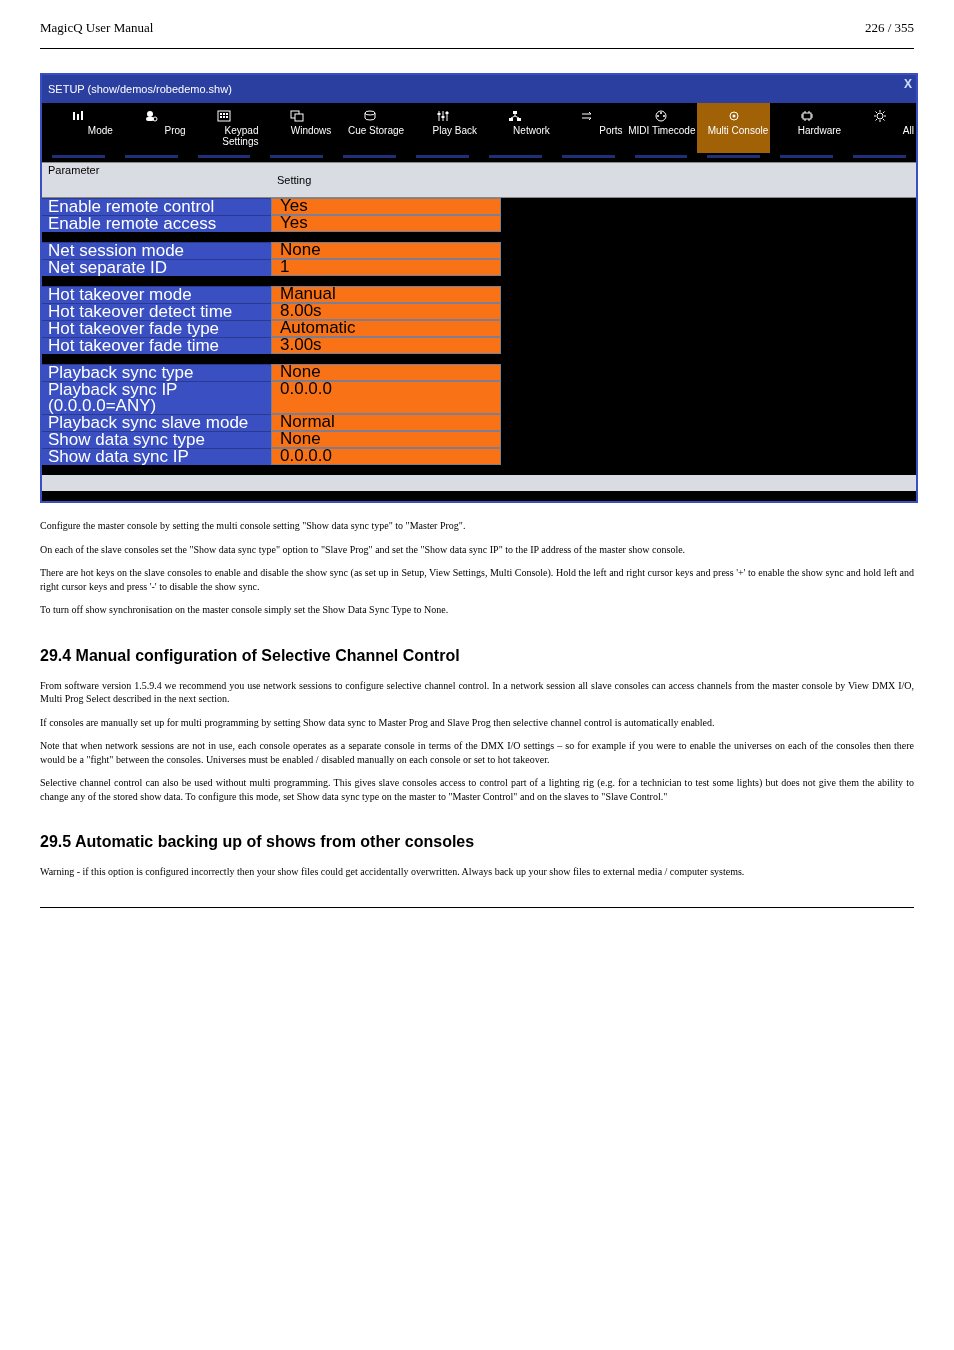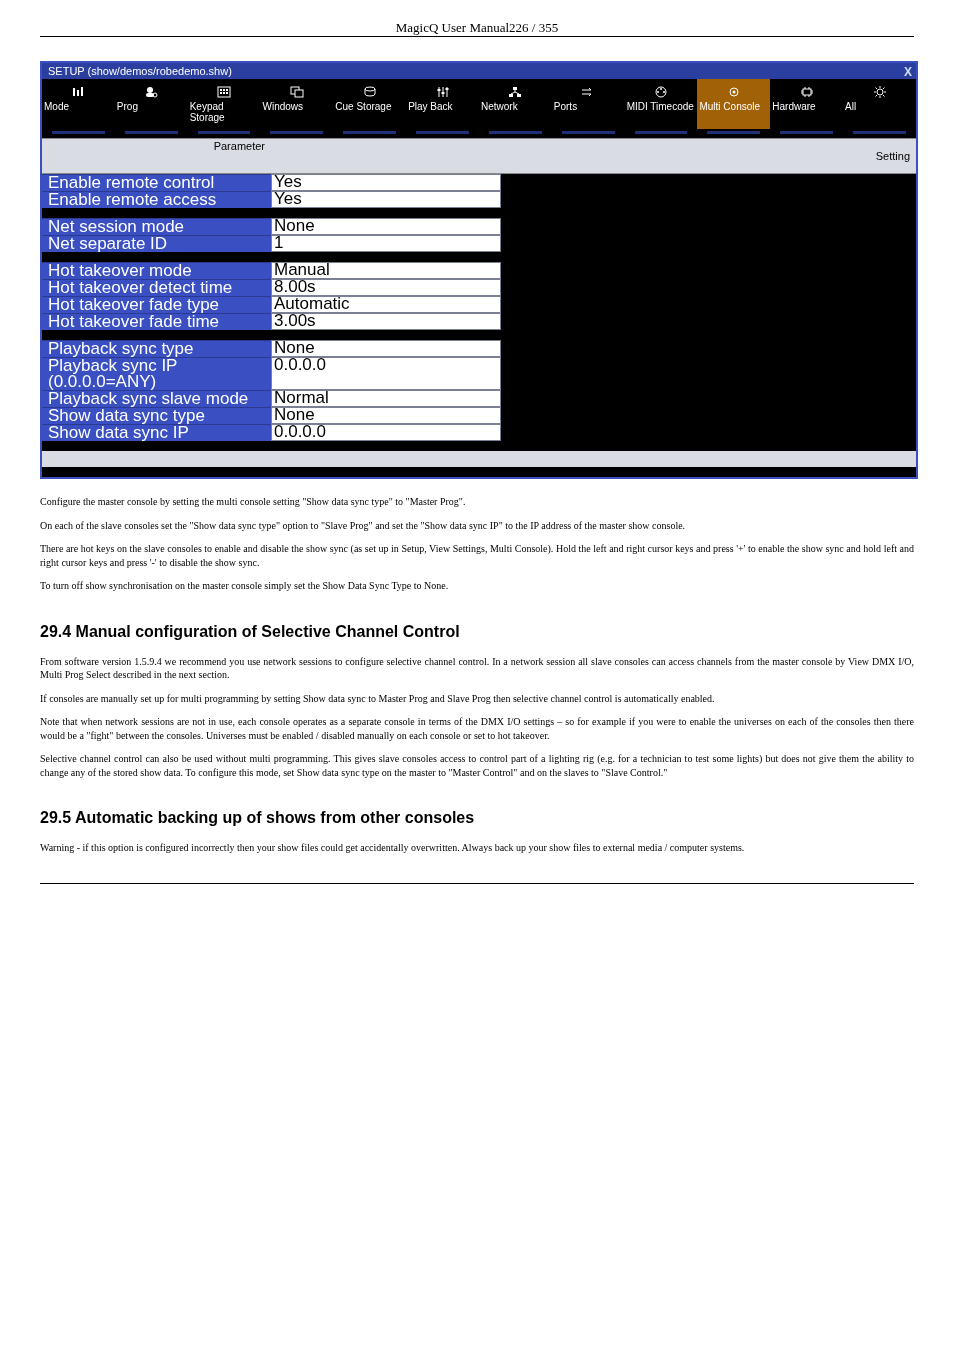--- a/index.html
+++ b/index.html
@@ -11,23 +11,23 @@
     color: #000;
   }
   .page {
     width: 954px;
     margin: 0 auto;
     padding: 20px 40px;
     box-sizing: border-box;
   }
   .header-row {
     display: flex;
-    justify-content: center;
+    justify-content: space-between;
     font-size: 13px;
-    margin-bottom: 0;
+    margin-bottom: 12px;
   }
   .header-rule {
     border: none;
     border-top: 1px solid #000;
     margin: 0 0 24px 0;
   }
   .footer-rule {
     border: none;
     border-top: 1px solid #000;
     margin: 28px 0 0 0;
@@ -37,40 +37,40 @@
     background: #000;
     border: 2px solid #3a4fc2;
     position: relative;
     margin-bottom: 16px;
   }
   .ss-titlebar {
     font-family: Verdana, Arial, sans-serif;
     font-size: 11px;
     color: #fff;
     background: #2a3fa0;
-    padding: 2px 6px;
+    padding: 8px 6px;
     position: relative;
   }
   .ss-close {
     position: absolute;
     right: 4px;
     top: 2px;
     color: #cfe0ff;
     font-family: Verdana, sans-serif;
     font-size: 12px;
     font-weight: bold;
   }
   .ss-tabs {
     display: flex;
     background: #000;
     align-items: stretch;
   }
   .ss-tab {
     flex: 1 1 0;
-    text-align: left;
+    text-align: right;
     font-family: Verdana, Arial, sans-serif;
     font-size: 10px;
     color: #fff;
     padding: 6px 2px 6px 2px;
     position: relative;
     background: #000;
   }
   .ss-tab.active {
     background: #a16207;
   }
@@ -96,21 +96,20 @@
     padding-bottom: 10px;
   }
   .ss-headrow {
     display: flex;
     font-family: Verdana, Arial, sans-serif;
     font-size: 11px;
     color: #000;
     background: #dadce4;
     border-top: 1px solid #888;
     border-bottom: 1px solid #888;
-    text-align: right;
   }
   .ss-headrow .c1 {
     width: 217px;
     padding: 1px 6px;
   }
   .ss-headrow .c2 {
     flex: 1;
     padding: 11px 6px;
   }
   .ss-row {
@@ -121,22 +120,22 @@
   .ss-row .c1 {
     width: 217px;
     padding: 0 6px;
     background: #3a4fc2;
     color: #fff;
     border-top: 1px solid #2a3a90;
     line-height: 16px;
   }
   .ss-row .c2 {
     width: 230px;
-    padding: 0 2px;
-    background: #ffffff;
+    padding: 0 8px;
+    background: #f97316;
     color: #000;
     border: 1px solid #7a7f94;
     line-height: 14px;
     box-sizing: border-box;
   }
   .ss-row .spacer {
     flex: 1;
     background: #000;
   }
   .ss-gap {
@@ -204,21 +203,21 @@
           <svg class="ic" width="14" height="12">
               <rect x="1" y="1" width="12" height="10" fill="none" stroke="#fff"></rect>
               <rect x="3" y="3" width="2" height="2" fill="#fff"></rect>
               <rect x="6" y="3" width="2" height="2" fill="#fff"></rect>
               <rect x="9" y="3" width="2" height="2" fill="#fff"></rect>
               <rect x="3" y="6" width="2" height="2" fill="#fff"></rect>
               <rect x="6" y="6" width="2" height="2" fill="#fff"></rect>
               <rect x="9" y="6" width="2" height="2" fill="#fff"></rect>
             </svg>
         </div>
-        <span>Keypad Storage</span>
+        <span>Keypad Settings</span>
       </div>
       <div class="ss-tab">
         <div class="icon">
           <svg class="ic" width="14" height="12">
               <rect x="1" y="1" width="8" height="7" fill="none" stroke="#fff"></rect>
               <rect x="5" y="4" width="8" height="7" fill="#000" stroke="#fff"></rect>
             </svg>
         </div>
         <span>Windows</span>
       </div>

